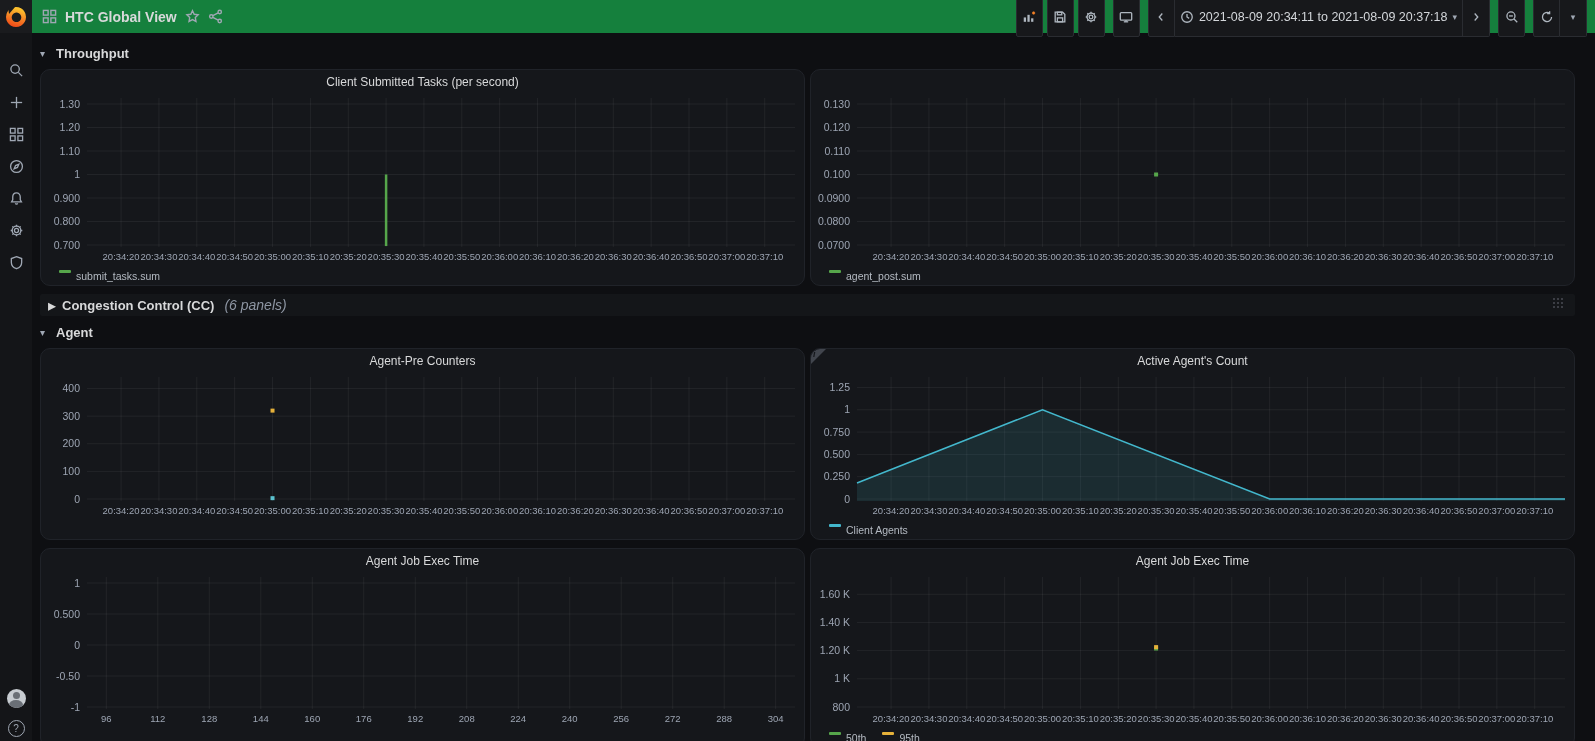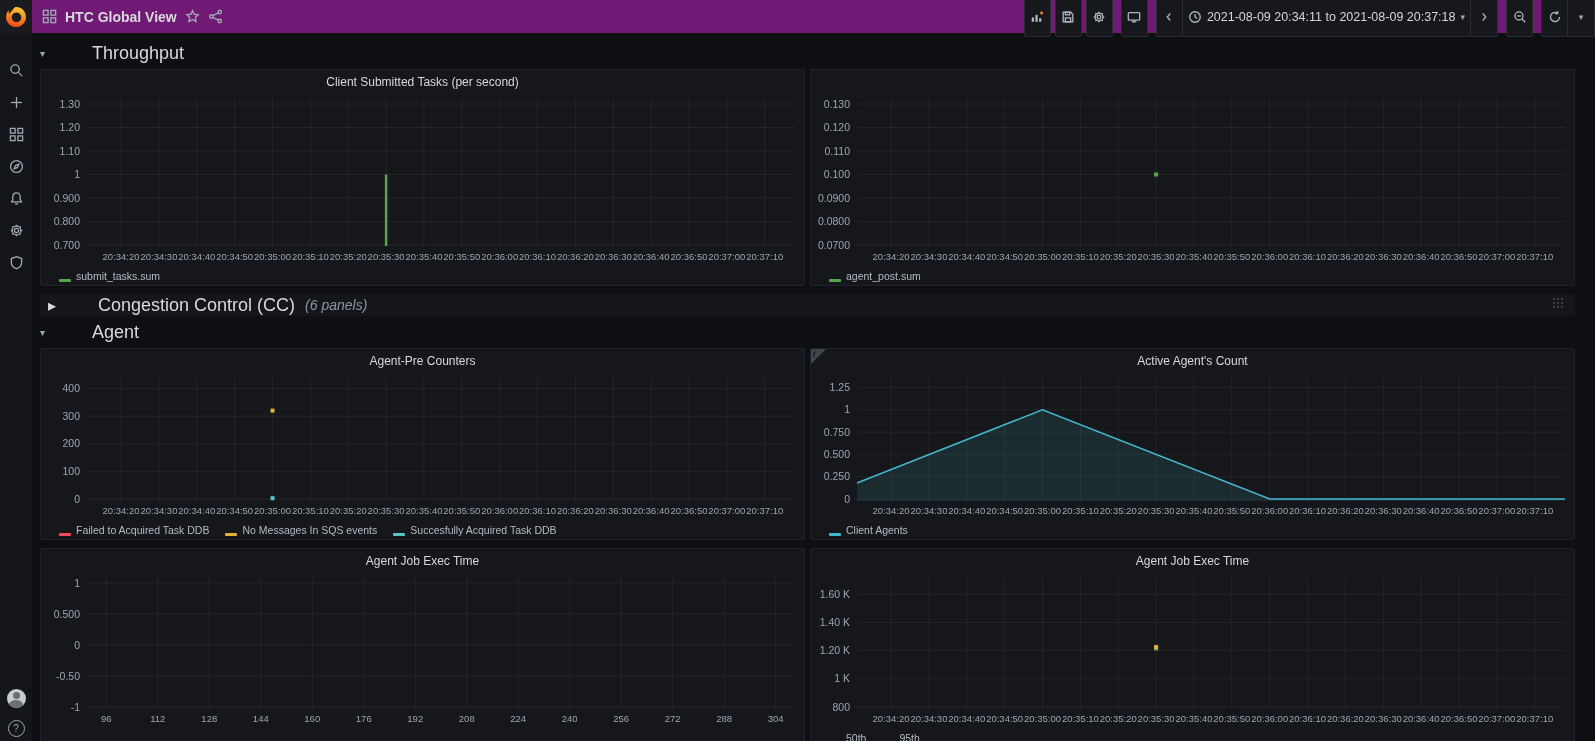--- a/index.html
+++ b/index.html
@@ -15,56 +15,56 @@
   .side-icon svg { width:15px; height:15px; stroke:#9fa7b3; fill:none; stroke-width:1.4; }
   .side-bottom { margin-top:auto; display:flex; flex-direction:column; gap:12px; align-items:center; padding-bottom:4px; }
   .avatar { width:19px; height:19px; border-radius:50%; background:#c7ccd1; position:relative; overflow:hidden; }
   .avatar:before { content:""; position:absolute; top:3px; left:6px; width:7px; height:7px; border-radius:50%; background:#6a6f76; }
   .avatar:after { content:""; position:absolute; top:11px; left:2.5px; width:14px; height:10px; border-radius:50%; background:#6a6f76; }
   .help-circle { width:17px; height:17px; border-radius:50%; border:1.4px solid #9fa7b3; color:#9fa7b3;
     font-size:10px; display:flex; align-items:center; justify-content:center; }
 
   
   .main { flex:1; display:flex; flex-direction:column; min-width:0; }
-  .topnav { height:33px; background:#701a75; display:flex; align-items:center; padding:0 0 0 10px; flex-shrink:0;justify-content:space-between; }
+  .topnav { height:33px; background:#15803d; display:flex; align-items:center; padding:0 8px 0 10px; flex-shrink:0;justify-content:space-between; }
   .nav-left { display:flex; align-items:center; gap:8px; }
   .nav-title { font-size:14px; font-weight:600; color:#d8d9da; cursor:pointer; }
   .nav-ic { color:#9fa7b3; display:flex; align-items:center; cursor:pointer; }
   .nav-ic svg { width:15px; height:15px; stroke:#9fa7b3; fill:none; stroke-width:1.5; }
   .nav-right { margin-left:auto; display:flex; align-items:center; gap:8px; }
   .btn-group { display:flex; gap:4px; }
   .tb-btn { height:40px; min-width:27px; padding:0 5px; background:#17181b; border:1px solid #2a2c31; border-radius:2px;
     display:flex; align-items:center; justify-content:center; gap:5px; color:#aeb6bf; font-size:12px; cursor:pointer; }
   .tb-btn svg { width:14px; height:14px; stroke:#aeb6bf; fill:none; stroke-width:1.5; }
   .joined { display:flex; }
   .joined .tb-btn { border-radius:0; border-left-width:0; }
   .joined .tb-btn:first-child { border-radius:2px 0 0 2px; border-left-width:1px; }
   .joined .tb-btn:last-child { border-radius:0 2px 2px 0; }
   .time-text { white-space:nowrap; color:#d3d6da; font-size:12.5px; font-weight:500; }
   .caret { font-size:9px; color:#9fa7b3; }
 
   
   .content { flex:1; padding:10px 20px 0 8px; overflow:hidden; }
   .section-header { height:20px; display:flex; align-items:center; gap:6px; cursor:pointer; margin-bottom:6px; }
   .section-header .chev { color:#9fa7b3; font-size:10px; width:10px; display:inline-block; }
-  .section-title { font-size:18px; font-weight:400; color:#d8d9da;margin-left:36px; }
+  .section-title { font-size:13px; font-weight:700; color:#d8d9da; }
   .panel-count { font-size:14px; font-style:italic; color:#8e96a3; margin-left:4px; }
   .collapsed-row { height:22px; background:#141619; border-radius:2px; display:flex; align-items:center; gap:6px;
     padding:0 8px; margin:8px 0 6px 0; cursor:pointer; }
   .drag-handle { margin-left:auto; width:14px; height:14px; display:grid; grid-template-columns:repeat(3,4px); grid-template-rows:repeat(3,4px); }
   .drag-handle i { width:2px; height:2px; background:#4a4d55; border-radius:1px; }
 
   .row2 { display:grid; grid-template-columns:1fr 1fr; gap:5px; margin-bottom:8px; }
-  .panel { background:#15171b; border:1px solid #202329; border-radius:2px; position:relative; overflow:hidden; }
+  .panel { background:#15171b; border:1px solid #202329; border-radius:10px; position:relative; overflow:hidden; }
   .h217 { height:217px; } .h192 { height:192px; } .h200 { height:200px; }
   .panel-title { height:24px; display:flex; align-items:center; justify-content:center;
     font-size:12px; font-weight:500; color:#d8d9da; cursor:pointer; }
   .chartbox { position:absolute; top:24px; left:0; right:0; bottom:0; }
   .legend { position:absolute; left:18px; bottom:3px; display:flex; gap:16px; font-size:10.5px; color:#b4bac2; white-space:nowrap; }
-  .lg-item { display:flex; align-items:flex-end; gap:5px; cursor:pointer; }
+  .lg-item { display:flex; align-items:flex-start; gap:5px; cursor:pointer; }
   .lg-swatch { width:12px; height:3px; border-radius:1px; display:inline-block; }
   .corner-info { position:absolute; top:0; left:0; width:0; height:0;
     border-top:15px solid #41454d; border-right:15px solid transparent; z-index:2; cursor:pointer; }
   .corner-info span { position:absolute; top:-15px; left:2px; font-size:9px; font-weight:700; color:#15171b; font-style:italic; }
 </style>
 </head>
 <body>
 
 <div class="app">
 
@@ -433,34 +433,21 @@
                 <line x1="610.1283422459893" y1="4" x2="610.1283422459893" y2="128" stroke="rgba(255,255,255,0.06)"></line>
                 <text x="610.1283422459893" y="141" fill="#9da5b3" font-size="9.5" text-anchor="middle">20:36:40</text>
                 <line x1="647.9893048128342" y1="4" x2="647.9893048128342" y2="128" stroke="rgba(255,255,255,0.06)"></line>
                 <text x="647.9893048128342" y="141" fill="#9da5b3" font-size="9.5" text-anchor="middle">20:36:50</text>
                 <line x1="685.850267379679" y1="4" x2="685.850267379679" y2="128" stroke="rgba(255,255,255,0.06)"></line>
                 <text x="685.850267379679" y="141" fill="#9da5b3" font-size="9.5" text-anchor="middle">20:37:00</text>
                 <line x1="723.7112299465241" y1="4" x2="723.7112299465241" y2="128" stroke="rgba(255,255,255,0.06)"></line>
                 <text x="723.7112299465241" y="141" fill="#9da5b3" font-size="9.5" text-anchor="middle">20:37:10</text>
                 <rect x="229.5187165775401" y="35.61904761904762" width="4" height="4" fill="#e5b13a"></rect>
                 <rect x="229.5187165775401" y="123.17142857142858" width="4" height="4" fill="#5bc2cf"></rect>
-              </svg><div class="legend">
-                <span class="lg-item">
-                  <span class="lg-swatch" style="background: rgb(242, 73, 92);"></span>
-                  <span>Failed to Acquired Task DDB</span>
-                </span>
-                <span class="lg-item">
-                  <span class="lg-swatch" style="background: rgb(229, 177, 58);"></span>
-                  <span>No Messages In SQS events</span>
-                </span>
-                <span class="lg-item">
-                  <span class="lg-swatch" style="background: rgb(91, 194, 207);"></span>
-                  <span>Succesfully Acquired Task DDB</span>
-                </span>
-              </div></div>
+              </svg></div>
         </div>
         <div class="panel h192">
           <div class="corner-info">
               <span>i</span>
             </div>
           <div class="panel-title">Active Agent's Count</div>
           <div class="chartbox"><svg width="763" height="166">
                 <line x1="46" y1="14.46153846153847" x2="754" y2="14.46153846153847" stroke="rgba(255,255,255,0.06)"></line>
                 <text x="39" y="17.96153846153847" fill="#9da5b3" font-size="10.5" text-anchor="end">1.25</text>
                 <line x1="46" y1="36.769230769230774" x2="754" y2="36.769230769230774" stroke="rgba(255,255,255,0.06)"></line>

